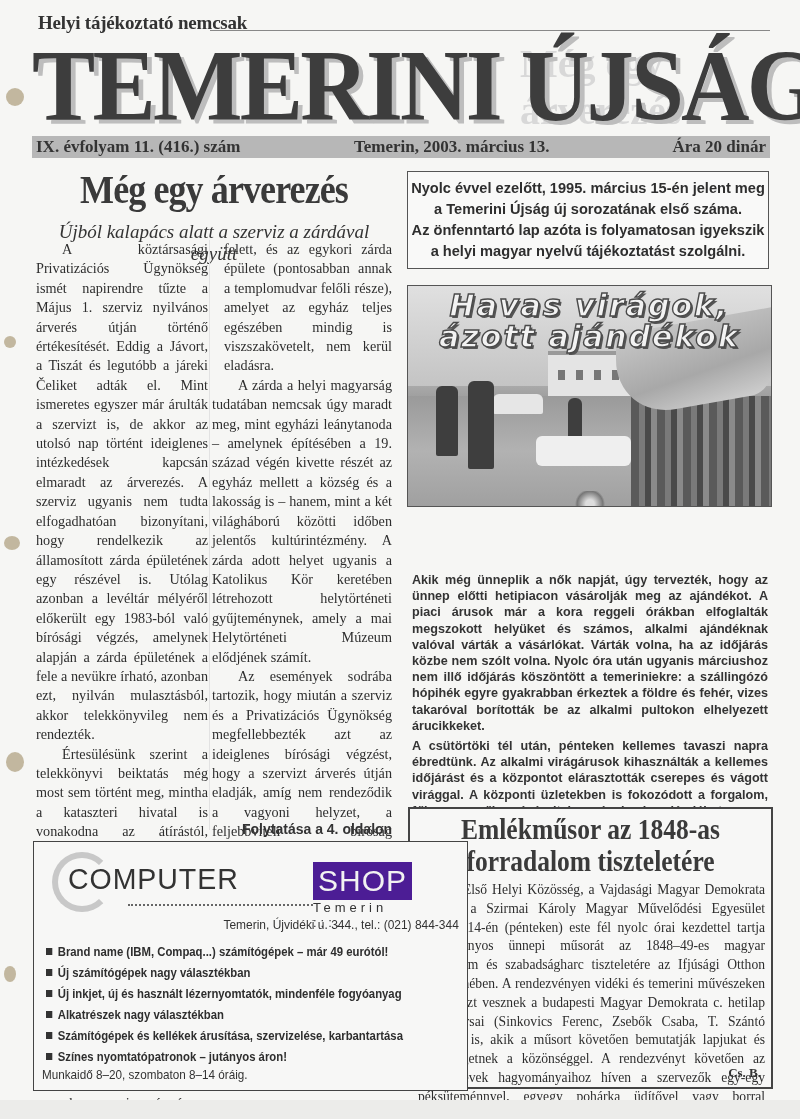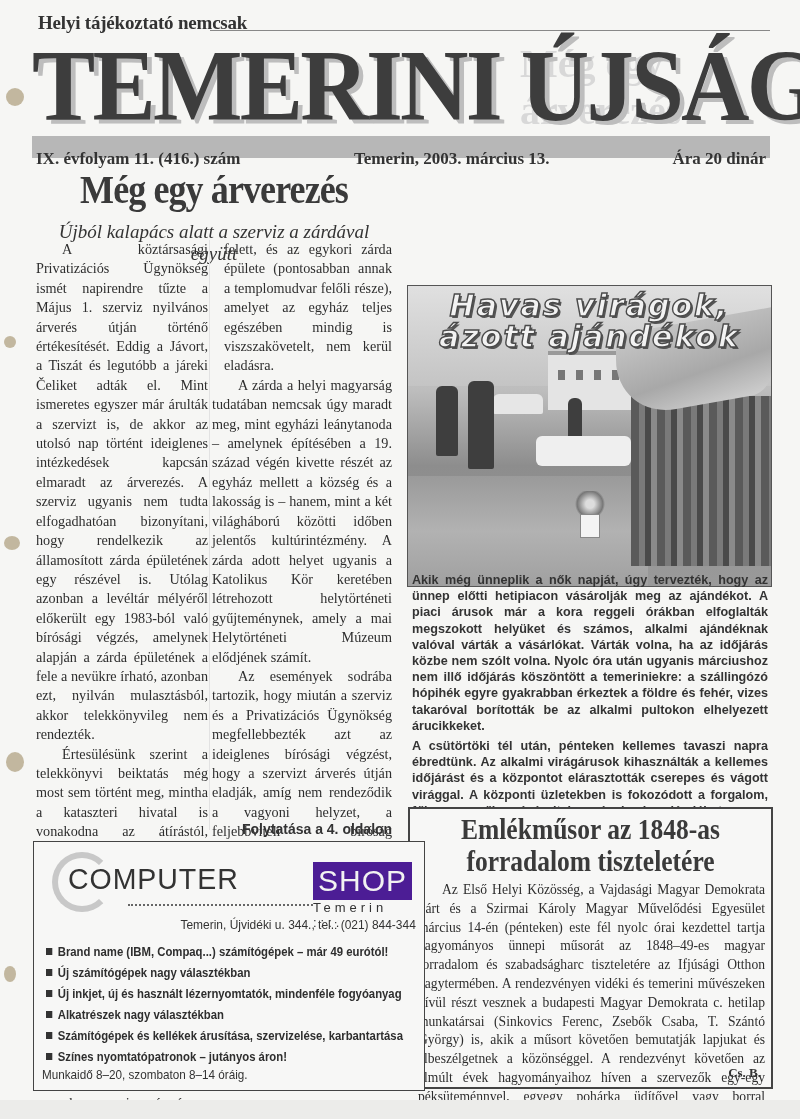--- a/index.html
+++ b/index.html
@@ -29,21 +29,21 @@
     text-shadow: 5px 4px 0 #bdbdbd;
     white-space: nowrap;
     transform: scaleX(0.93); transform-origin: left top;
   }
   .infobar {
     position: absolute; left: 32px; top: 136px; width: 738px; height: 22px;
     background: #b7b7b7;
   }
   .infobar span {
     position: absolute; top: 1px;
-    font-family: "Liberation Serif", serif; font-weight: bold; font-size: 17px; color: #333; margin-top: 12px;
+    font-family: "Liberation Serif", serif; font-weight: bold; font-size: 17px; color: #333;
   }
   .ib-issue { left: 4px; }
   .ib-date { left: 322px; }
   .ib-price { right: 4px; }
 
   
   .art-title {
     position: absolute; left: 34px; top: 166px; width: 360px; text-align: center;
     font-family: "Liberation Serif", serif; font-weight: bold; font-size: 40px;
     color: #3a3a3a; letter-spacing: -1px;
@@ -71,21 +71,21 @@
   
   .notice {
     position: absolute; left: 407px; top: 171px; width: 362px; height: 98px;
     border: 1.5px solid #555; box-sizing: border-box; background: #f9f9f8;
     font-family: "Liberation Sans", sans-serif; font-weight: bold; font-size: 14.6px;
     line-height: 21px; text-align: center; color: #2e2e2e; padding-top: 6px;
   }
 
   
   .photo {
-    position: absolute; left: 407px; top: 285px; width: 365px; height: 302px;
+    position: absolute; left: 407px; top: 285px; width: 365px; height: 222px;
     border: 1.5px solid #555; box-sizing: border-box; overflow: hidden;
     background: linear-gradient(180deg, #cfcfcf 0%, #bdbdbd 35%, #8d8d8d 60%, #9a9a9a 100%);
   }
   .ph-sky { position: absolute; left: 0; top: 0; width: 100%; height: 100px; background: linear-gradient(180deg,#e0e0e0,#c4c4c4); }
   .ph-building { position: absolute; left: 140px; top: 65px; width: 120px; height: 55px; background: #e4e4e4; border-top: 4px solid #9a9a9a; }
   .ph-window { position: absolute; width: 7px; height: 10px; background: #777; top: 84px; }
   .ph-tent { position: absolute; right: 0; top: 35px; width: 155px; height: 85px; background: linear-gradient(170deg,#c8c8c8,#a8a8a8 60%,#d0d0d0); border-radius: 0 0 20px 60px; transform: skewY(-10deg); }
   .ph-stall { position: absolute; right: 0; top: 110px; width: 140px; height: 170px; background: repeating-linear-gradient(90deg,#5a5a5a 0 8px,#7a7a7a 8px 14px,#4a4a4a 14px 20px,#8a8a8a 20px 26px); }
   .ph-pole { position: absolute; left: 225px; top: 95px; width: 14px; height: 150px; background: #4e4e4e; }
   .ph-ground { position: absolute; left: 0; bottom: 0; width: 240px; height: 110px; background: linear-gradient(180deg,#9a9a9a,#b2b2b2 50%,#a0a0a0); }
@@ -125,21 +125,21 @@
     text-align: justify; color: #2e2e2e;
   }
   .emlek-body p { margin: 0; text-indent: 24px; }
   .emlek-sig {
     position: absolute; right: 10px; bottom: 6px;
     font-family: "Liberation Serif", serif; font-weight: bold; font-size: 13px; color: #333;
   }
 
   
   .ad {
-    position: absolute; left: 33px; top: 841px; width: 392px; height: 250px;
+    position: absolute; left: 33px; top: 841px; width: 435px; height: 250px;
     border: 1.5px solid #444; box-sizing: border-box; background: #f7f7f6;
   }
   .ad-logo { position: absolute; left: 14px; top: 6px; width: 340px; height: 64px; }
   .ad-swoosh {
     position: absolute; left: 4px; top: 4px; width: 60px; height: 60px; border-radius: 50%;
     border: 6px solid #c8c8c8; box-sizing: border-box; border-right-color: transparent;
   }
   .ad-computer {
     position: absolute; left: 20px; top: 14px;
     font-family: "Liberation Sans", sans-serif; font-size: 30px; letter-spacing: 1px; color: #333;
@@ -209,20 +209,26 @@
     <p>Amikor ez nemrégiben kitudódott, még inkább kiváltotta a hívők és a helyi magyarság egy részének ellenszenvét és elégedetlenségét a kíméletlen privatizálási törekvés iránt. A januárban elmaradt árverezés még felcsillantotta a reményt arra, hogy az igazság és az értelem diadalmaskodik a haszonszerzési vágy</p>
   </div>
   <div class="col-rule"></div>
   <div class="col col2">
     <p class="noindent">felett, és az egykori zárda épülete (pontosabban annak a templomudvar felőli része), amelyet az egyház teljes egészében mindig is viszszakövetelt, nem kerül eladásra.</p>
     <p>A zárda a helyi magyarság tudatában nemcsak úgy maradt meg, mint egyházi leánytanoda – amelynek építésében a 19. század végén kivette részét az egyház mellett a község és a lakosság is – hanem, mint a két világháború közötti időben jelentős kultúrintézmény. A zárda adott helyet ugyanis a Katolikus Kör keretében létrehozott helytörténeti gyűjteménynek, amely a mai Helytörténeti Múzeum elődjének számít.</p>
     <p>Az események sodrába tartozik, hogy miután a szerviz és a Privatizációs Ügynökség megfellebbezték azt az ideiglenes bírósági végzést, hogy a szervizt árverés útján eladják, amíg nem rendeződik a vagyoni helyzet, a feljebbviteli bíróság megsemmisítette a tilalmat, amivel jogilag – jelen pillanatban – megszűnt minden akadály az árverés előtt. A Privatizációs Ügynökség március 31-én 11 órára az újvidéki Vojvodina Sport- és Üzletközpont mozitermében hirdette meg az újabb árverést, ami a szerviz vagyona értékének kétharmada. A kikiáltási ár 393 000 dinár.</p>
   </div>
   <div class="continue">Folytatása a 4. oldalon</div>
 
+  <div class="notice">
+    <div>Nyolc évvel ezelőtt, 1995. március 15-én jelent meg</div>
+    <div>a Temerini Újság új sorozatának első száma.</div>
+    <div>Az önfenntartó lap azóta is folyamatosan igyekszik</div>
+    <div>a helyi magyar nyelvű tájékoztatást szolgálni.</div>
+  </div>
 
   <div class="photo">
     <div class="ph-sky"></div>
     <div class="ph-building"></div>
     <div class="ph-window" style="left:150px;"></div>
     <div class="ph-window" style="left:168px;"></div>
     <div class="ph-window" style="left:186px;"></div>
     <div class="ph-window" style="left:204px;"></div>
     <div class="ph-ground"></div>
     <div class="ph-car"></div>

